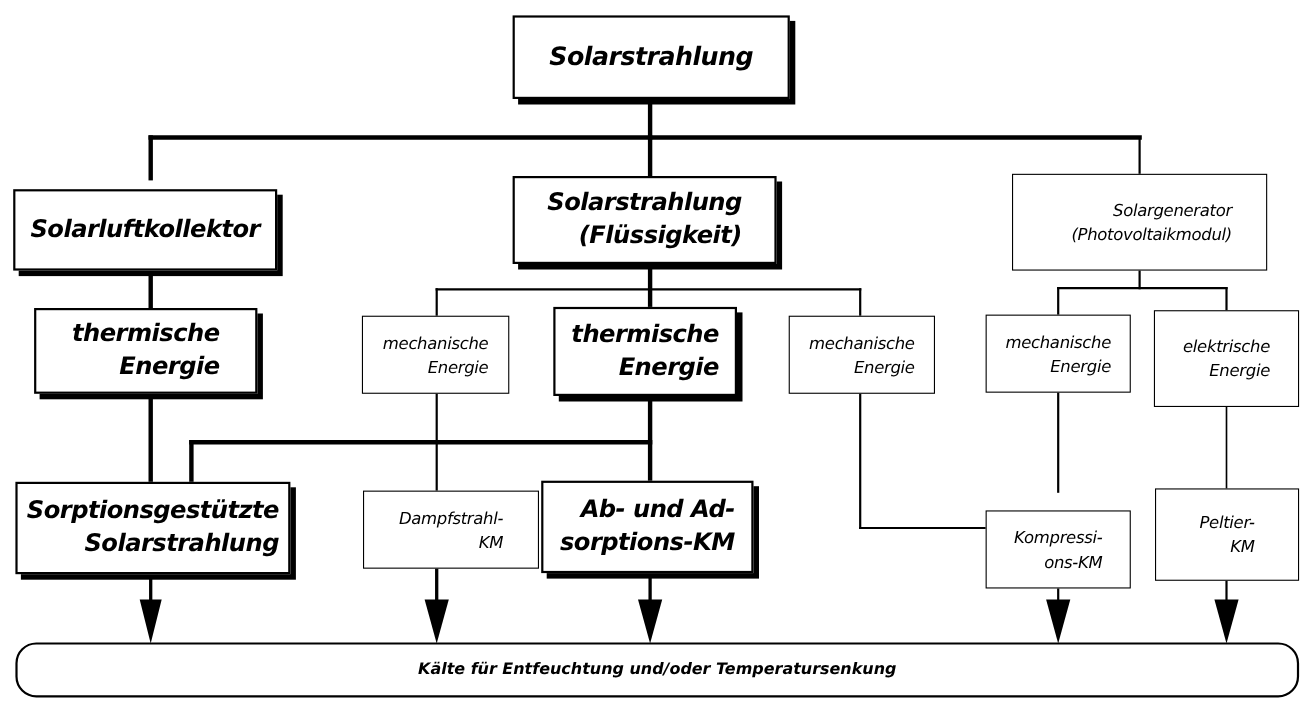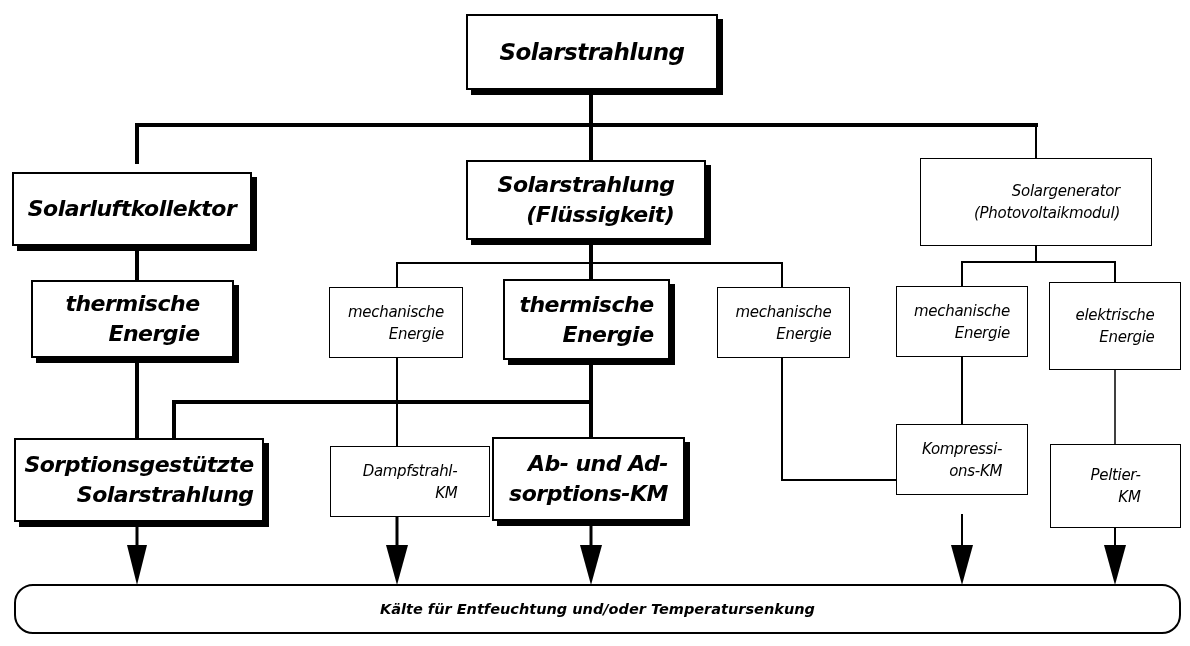--- a/index.html
+++ b/index.html
@@ -96,19 +96,19 @@
 
 <div class="node bold" style="left:14px; top:438px; width:250px; height:84px;">Sorptionsgestützte
 Solarstrahlung</div>
 
 <div class="node thin" style="left:330px; top:446px; width:160px; height:71px;">Dampfstrahl-
 KM</div>
 
 <div class="node bold" style="left:492px; top:437px; width:193px; height:84px;">Ab- und Ad-
 sorptions-KM</div>
 
-<div class="node thin" style="left:896px; top:424px; width:132px; height:71px;">Kompressi-
+<div class="node thin" style="left:896px; top:464px; width:132px; height:71px;">Kompressi-
 ons-KM</div>
 
 <div class="node thin" style="left:1050px; top:444px; width:131px; height:84px;">Peltier-
 KM</div>
 
 <div class="node result" style="left:14px; top:584px; width:1167px; height:50px;">Kälte für Entfeuchtung und/oder Temperatursenkung</div>
 
 </body></html>

